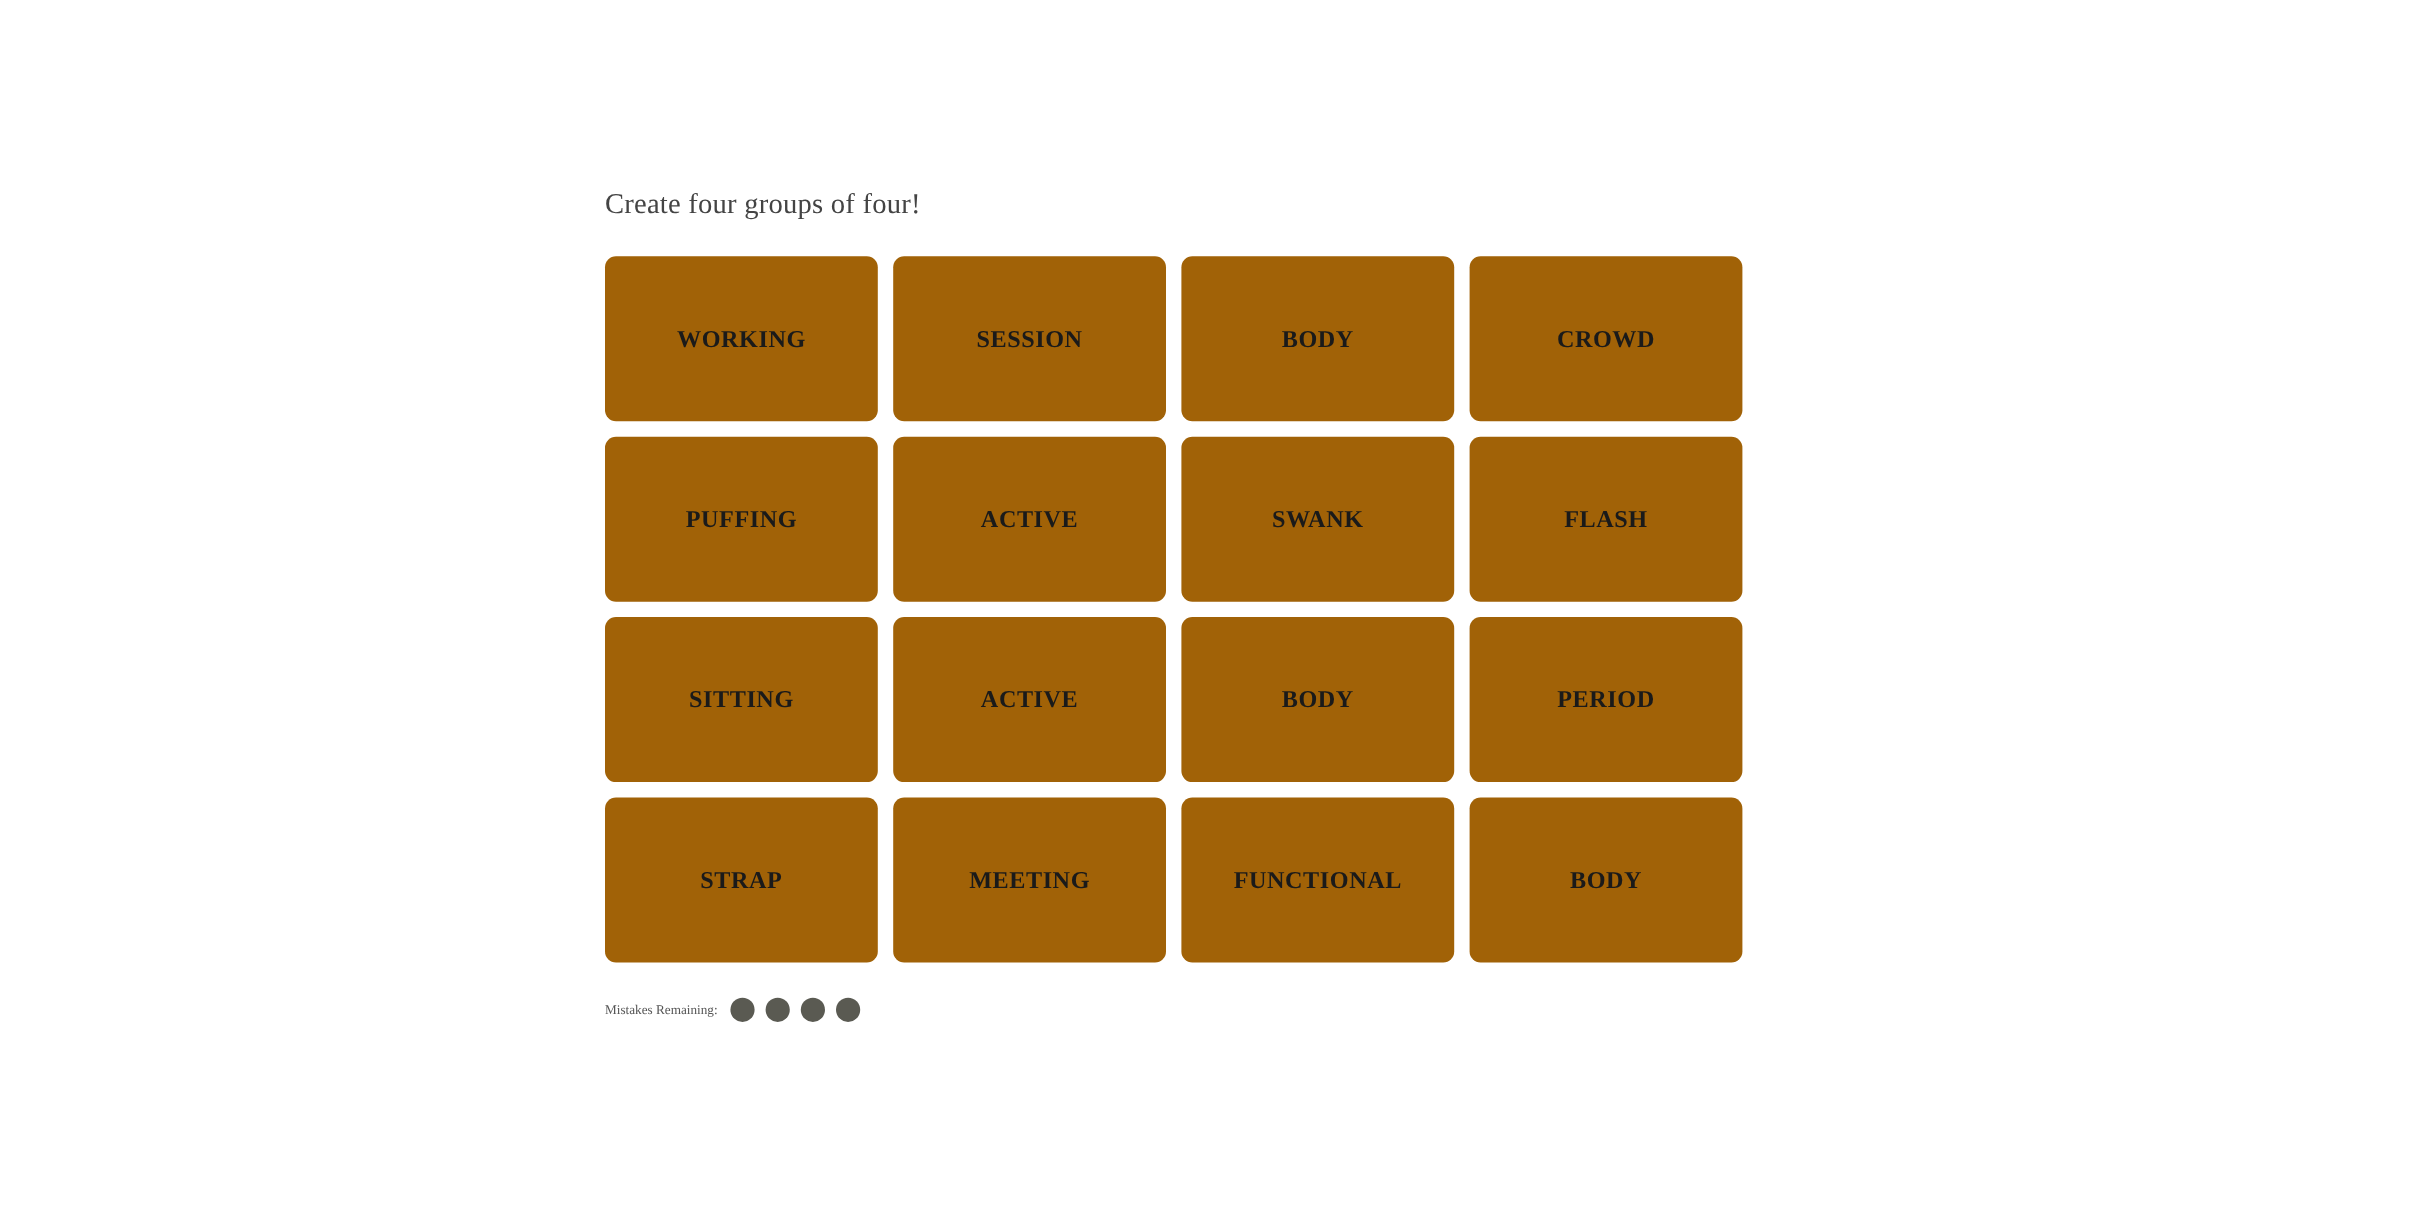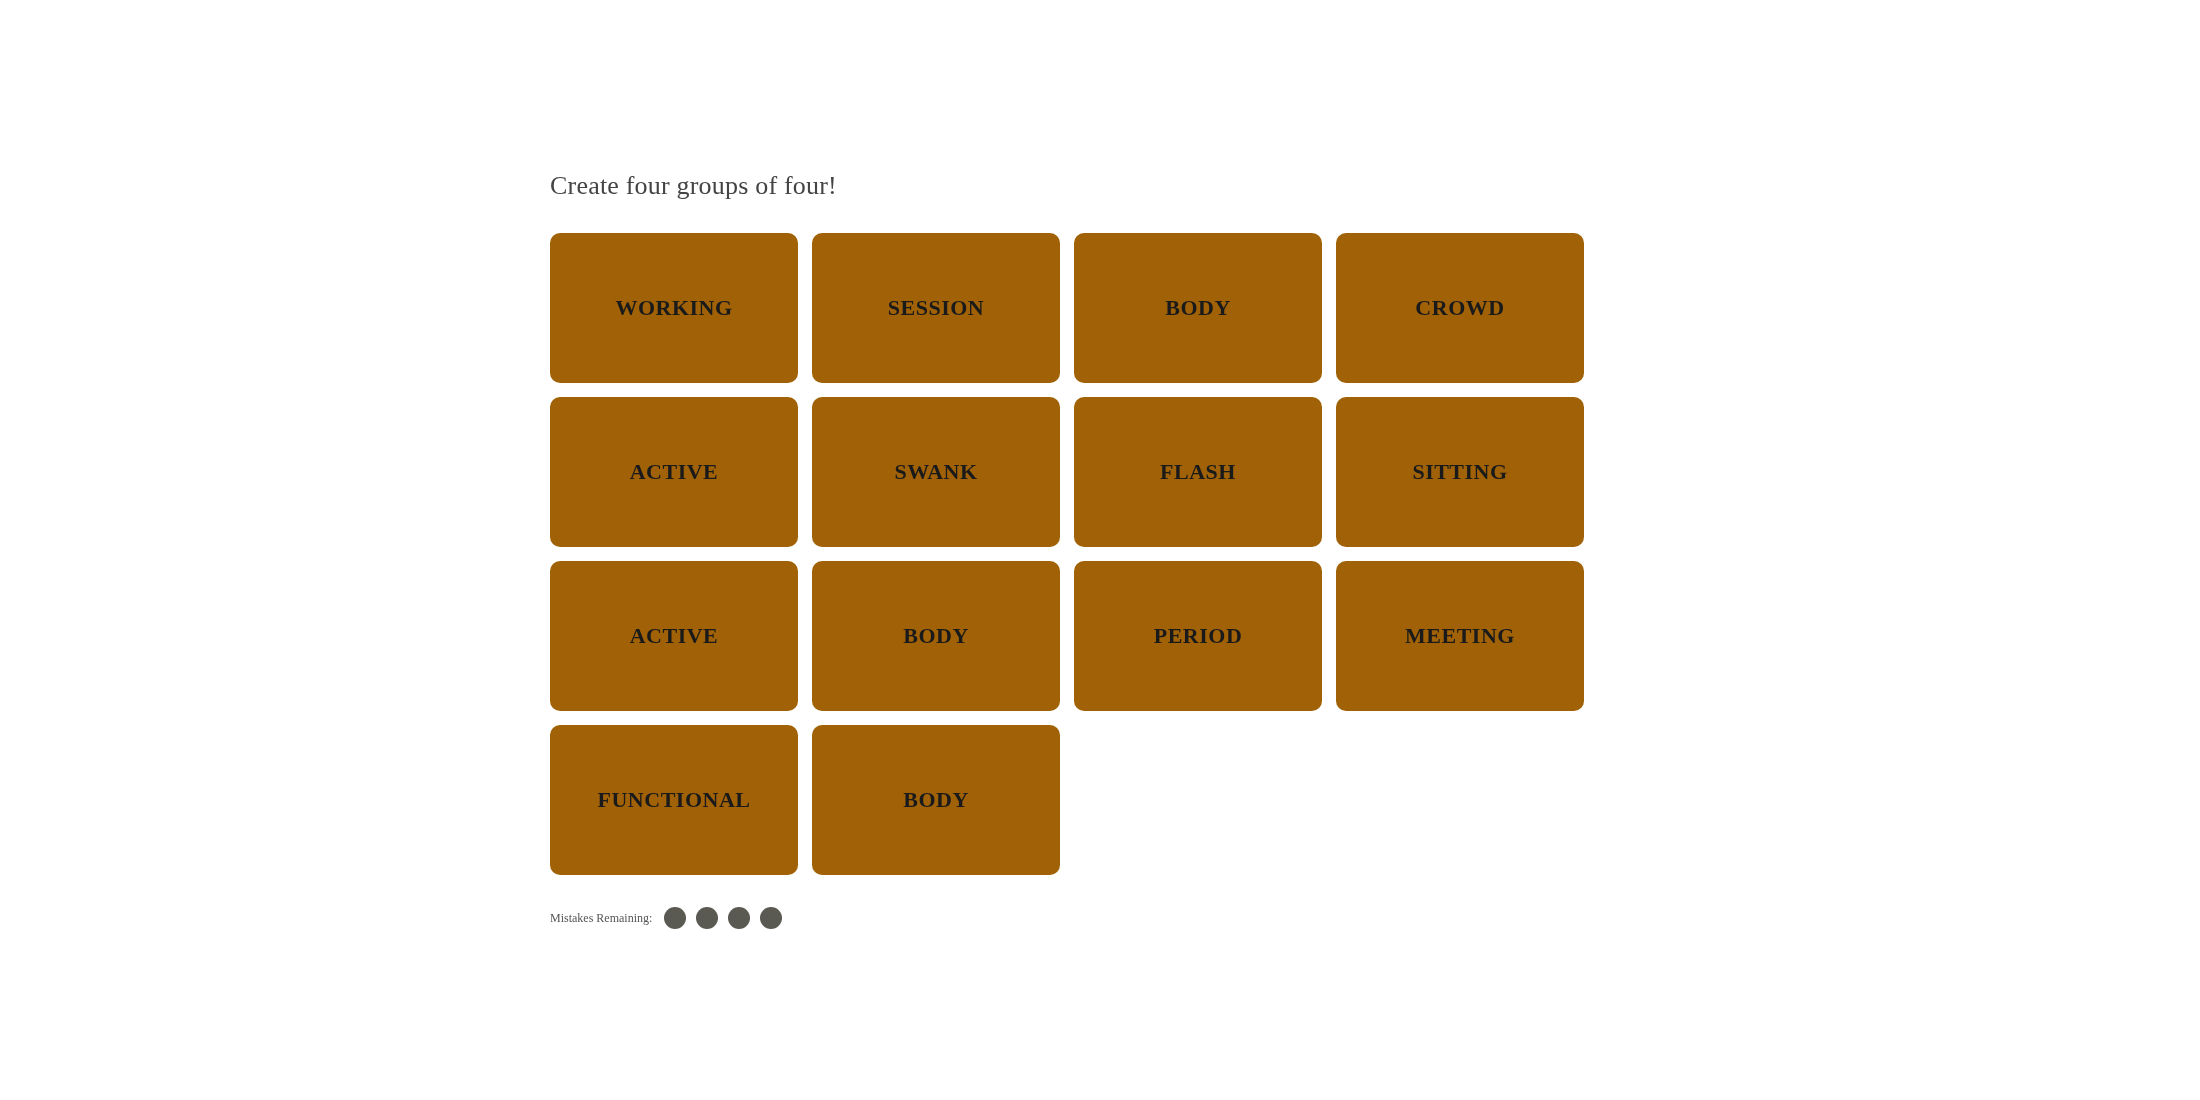--- a/index.html
+++ b/index.html
@@ -97,39 +97,45 @@
       <div class="tile">
         <span class="tile-label">SESSION</span>
       </div>
       <div class="tile">
         <span class="tile-label">BODY</span>
       </div>
       <div class="tile">
         <span class="tile-label">CROWD</span>
       </div>
       <div class="tile">
+        <span class="tile-label">PUFFING</span>
+      </div>
+      <div class="tile">
         <span class="tile-label">ACTIVE</span>
       </div>
       <div class="tile">
         <span class="tile-label">SWANK</span>
       </div>
       <div class="tile">
         <span class="tile-label">FLASH</span>
       </div>
       <div class="tile">
         <span class="tile-label">SITTING</span>
       </div>
       <div class="tile">
         <span class="tile-label">ACTIVE</span>
       </div>
       <div class="tile">
         <span class="tile-label">BODY</span>
       </div>
       <div class="tile">
         <span class="tile-label">PERIOD</span>
+      </div>
+      <div class="tile">
+        <span class="tile-label">STRAP</span>
       </div>
       <div class="tile">
         <span class="tile-label">MEETING</span>
       </div>
       <div class="tile">
         <span class="tile-label">FUNCTIONAL</span>
       </div>
       <div class="tile">
         <span class="tile-label">BODY</span>
       </div>

